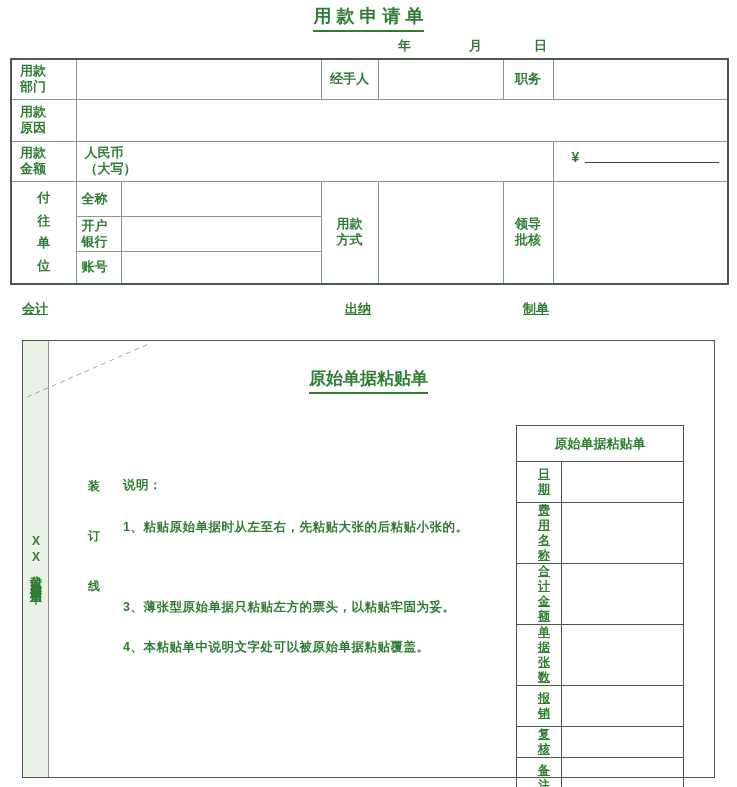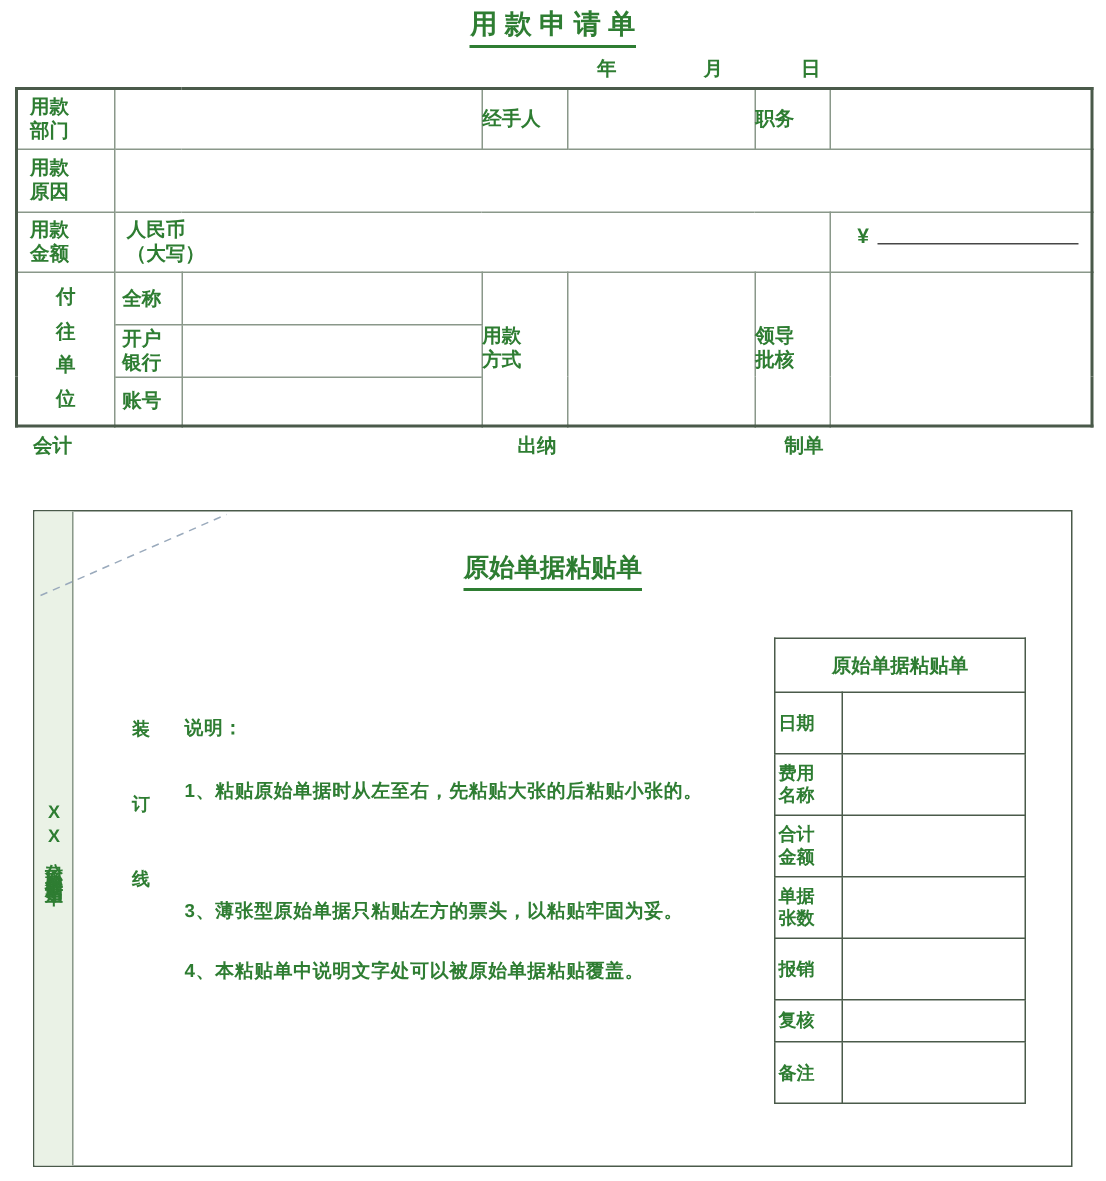--- a/index.html
+++ b/index.html
@@ -24,34 +24,35 @@
   .main-table {
     position:absolute; left:10px; top:58px; width:717px;
     border-collapse:collapse; table-layout:fixed;
     border:2px solid var(--border-dark,#4a5a4a);
   }
   .main-table td { border:1px solid var(--border-light,#8a988a); vertical-align:middle; }
   .lbl {
     color:var(--text-green,#2e7d32); font-weight:bold; font-size:13px;
     white-space:pre-line; line-height:1.25; padding-left:8px;
   }
-  .lbl.c { padding-left:0; }
+  .lbl.c { text-align:center; padding-left:0; }
   .sublbl {
     color:var(--text-green,#2e7d32); font-weight:bold; font-size:13px;
     white-space:pre-line; line-height:1.2; padding-left:5px;
   }
   .payee {
     text-align:center; padding-left:0; line-height:1.75; font-size:13px;
   }
   .yen-wrap { display:flex; align-items:flex-end; height:100%; padding:0 8px 9px 18px; }
   .yen-sym { color:var(--text-green,#2e7d32); font-weight:bold; font-size:14px; line-height:1; }
   .yen-line { flex:1; border-bottom:1.5px solid #474747; margin-left:6px; margin-bottom:1px; }
   .sign-label {
-    position:absolute; top:288px; font-size:13px; font-weight:bold;
-    color:var(--text-green,#2e7d32);
+    position:absolute; top:300px; font-size:13px; font-weight:bold;
+    color:var(--text-green,#2e7d32);
+    text-decoration:underline;
   }
 
   
   .paste-box {
     position:absolute; left:22px; top:340px; width:693px; height:438px;
     border:1px solid var(--border-dark,#4a5a4a); background:#fff;
   }
   .side-strip {
     position:absolute; left:0; top:0; width:26px; height:100%;
     background:var(--strip-bg,#eaf2e6); border-right:1px solid var(--border-light,#8a988a);
@@ -81,21 +82,21 @@
     border-collapse:collapse; table-layout:fixed;
     border:1px solid var(--border-dark,#4a5a4a);
   }
   .mini-table td { border:1px solid var(--border-dark,#4a5a4a); vertical-align:middle; }
   .mini-header td {
     text-align:center; font-size:13px; font-weight:bold;
     color:var(--text-green,#2e7d32);
   }
   .mini-lbl {
     color:var(--text-green,#2e7d32); font-weight:bold; font-size:12px;
-    white-space:pre-line; line-height:1.25; padding-left:2px;
+    white-space:pre-line; line-height:1.25; padding-left:21px;text-decoration:underline;
   }
 </style>
 </head>
 <body>
 
 <div class="page">
 
   <div class="form-title">
     <span>用 款 申 请 单</span>
   </div>

